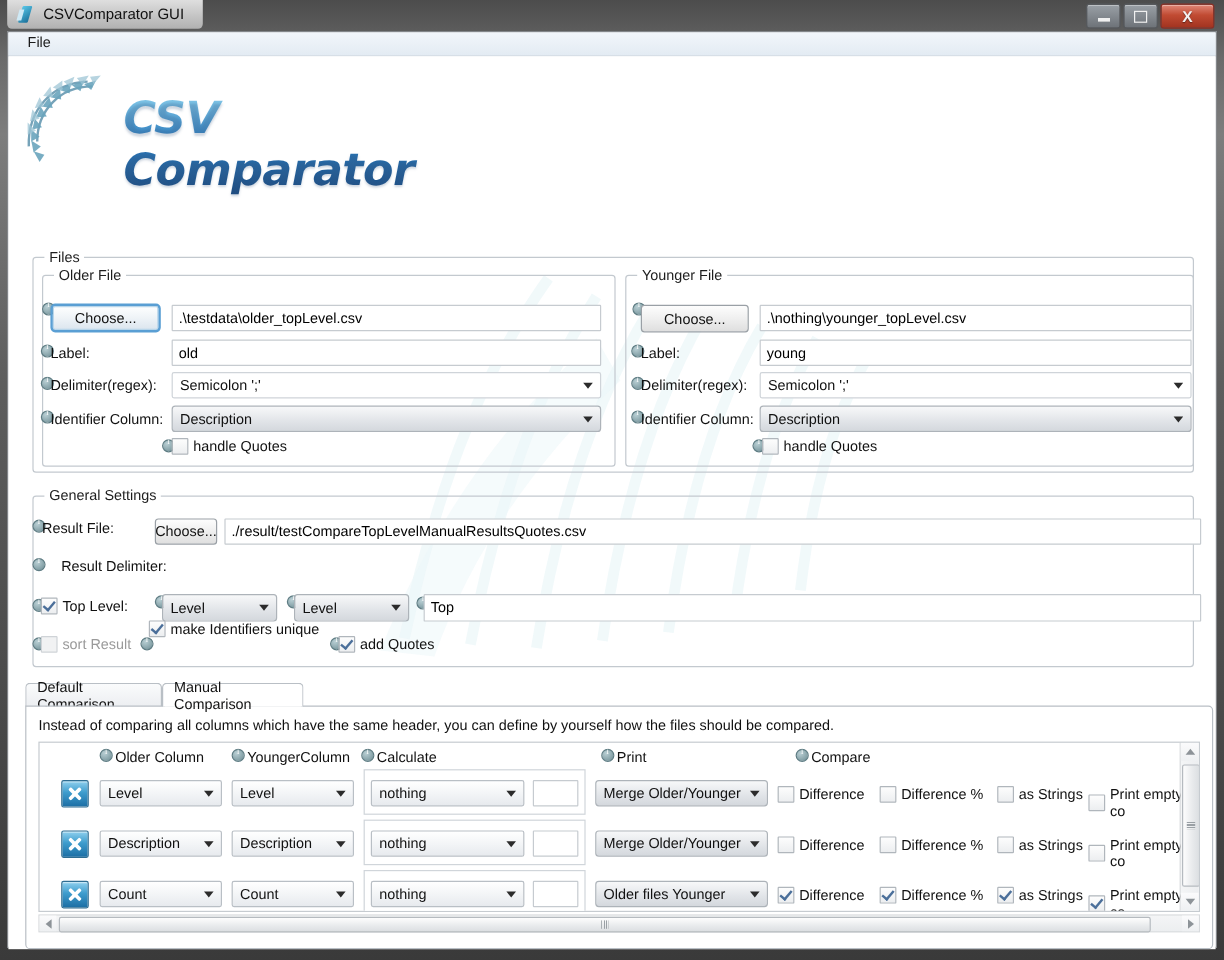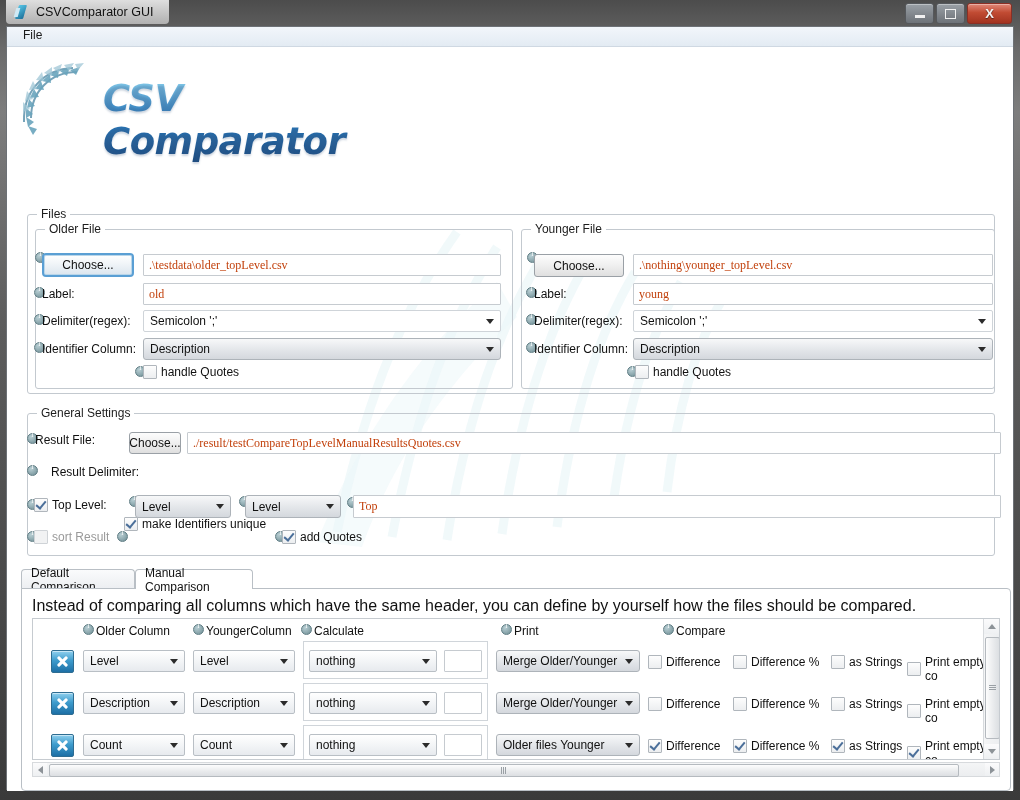--- a/index.html
+++ b/index.html
@@ -111,22 +111,22 @@
   }
   .info:after{
     content:"i";position:absolute;left:0;right:0;top:-3px;
     font-size:7px;line-height:9px;color:#fff;text-align:center;
     font-family:"Liberation Serif",serif;
   }
 
   
   .tf{
     box-sizing:border-box;border:1px solid #c6cbd0;background:#fff;
-    height:22px;line-height:20px;padding:0 5px;font-size:12px;color:#c2410c;
-    overflow:hidden;white-space:nowrap;border-radius:1px;font-family:Liberation Serif, serif;
+    height:22px;line-height:20px;padding:0 5px;font-size:12px;color:#000000;
+    overflow:hidden;white-space:nowrap;border-radius:1px;
   }
   
   .combo{
     box-sizing:border-box;height:22px;border:1px solid #b9bfc5;border-radius:2px;
     background:linear-gradient(180deg,#ffffff,#f2f4f6 55%,#e7eaee);
     display:flex;align-items:center;padding:0 3px 0 6px;font-size:12px;color:#111;
     position:relative;white-space:nowrap;overflow:hidden;
   }
   .combo .cv{flex:1 1 auto;overflow:hidden;text-overflow:clip;}
   .arrow{
@@ -177,21 +177,21 @@
     border:1px solid #b9bfc5;border-bottom:none;border-radius:4px 4px 0 0;
   }
   .tab.inactive{background:linear-gradient(180deg,#fafbfc,#eceef1);}
   .tab.active{background:#ffffff;border-color:#b9bfc5;z-index:3;}
   .tabpanel{
     position:absolute;left:14px;top:541px;width:990px;height:203px;
     border:1px solid #b9bfc5;border-radius:0 4px 4px 4px;background:#fff;
     box-sizing:border-box;
   }
   .hintline{
-    position:absolute;left:10px;top:8px;font-size:16px;color:#111;white-space:nowrap;text-align:right;
+    position:absolute;left:10px;top:8px;font-size:12px;color:#111;white-space:nowrap;text-align:right;
   }
   .tablebox{
     position:absolute;left:10px;top:29px;width:968px;height:142px;
     border:1px solid #c6cbd0;box-sizing:border-box;background:#fff;overflow:hidden;
   }
   .colhead{
     position:absolute;top:5px;font-size:12px;color:#111;display:flex;align-items:flex-start;gap:1px;white-space:nowrap;
   }
   .delbtn{
     width:21px;height:21px;border:1px solid #2e6d92;border-radius:2px;

